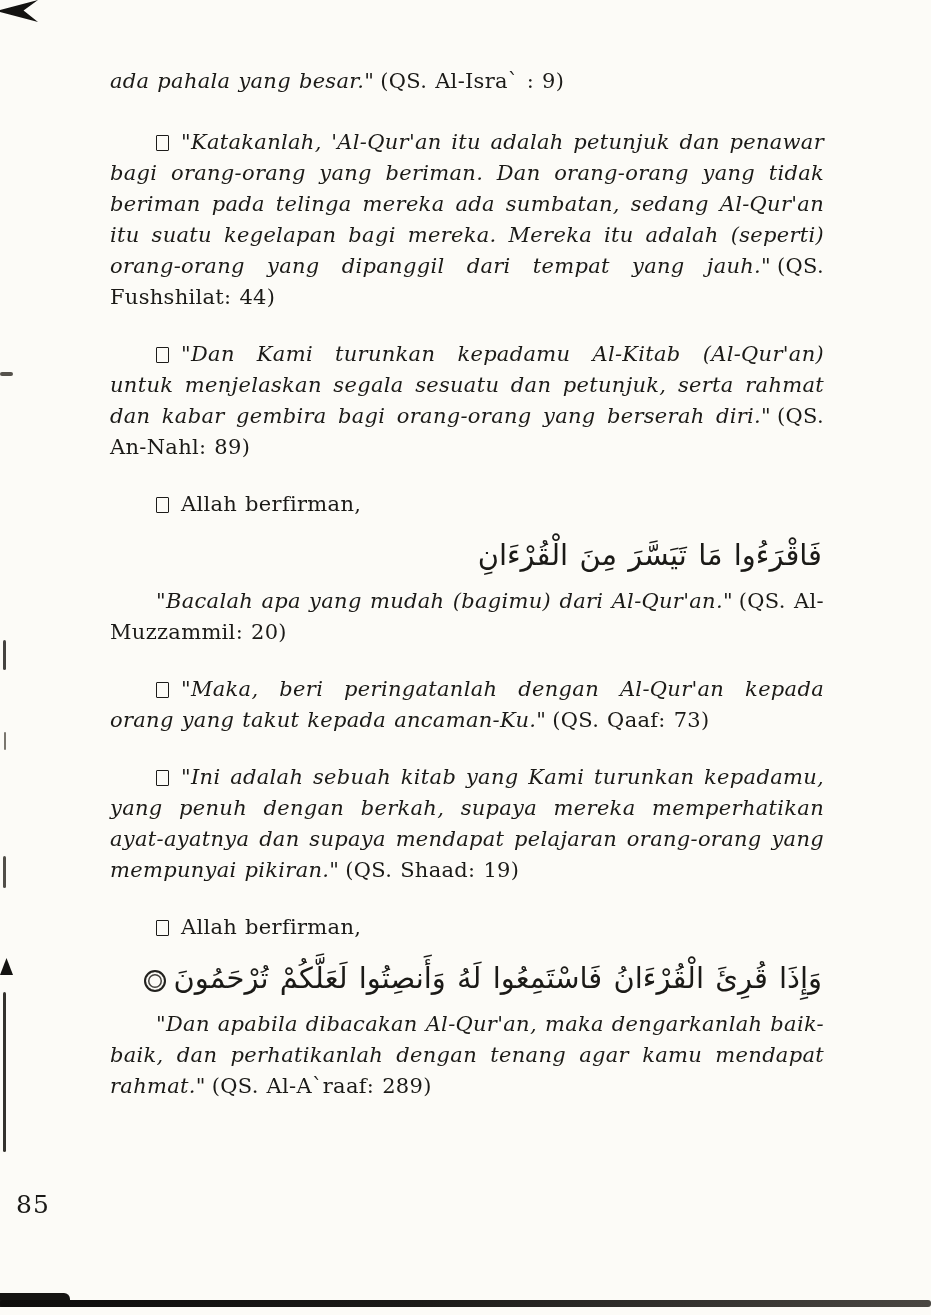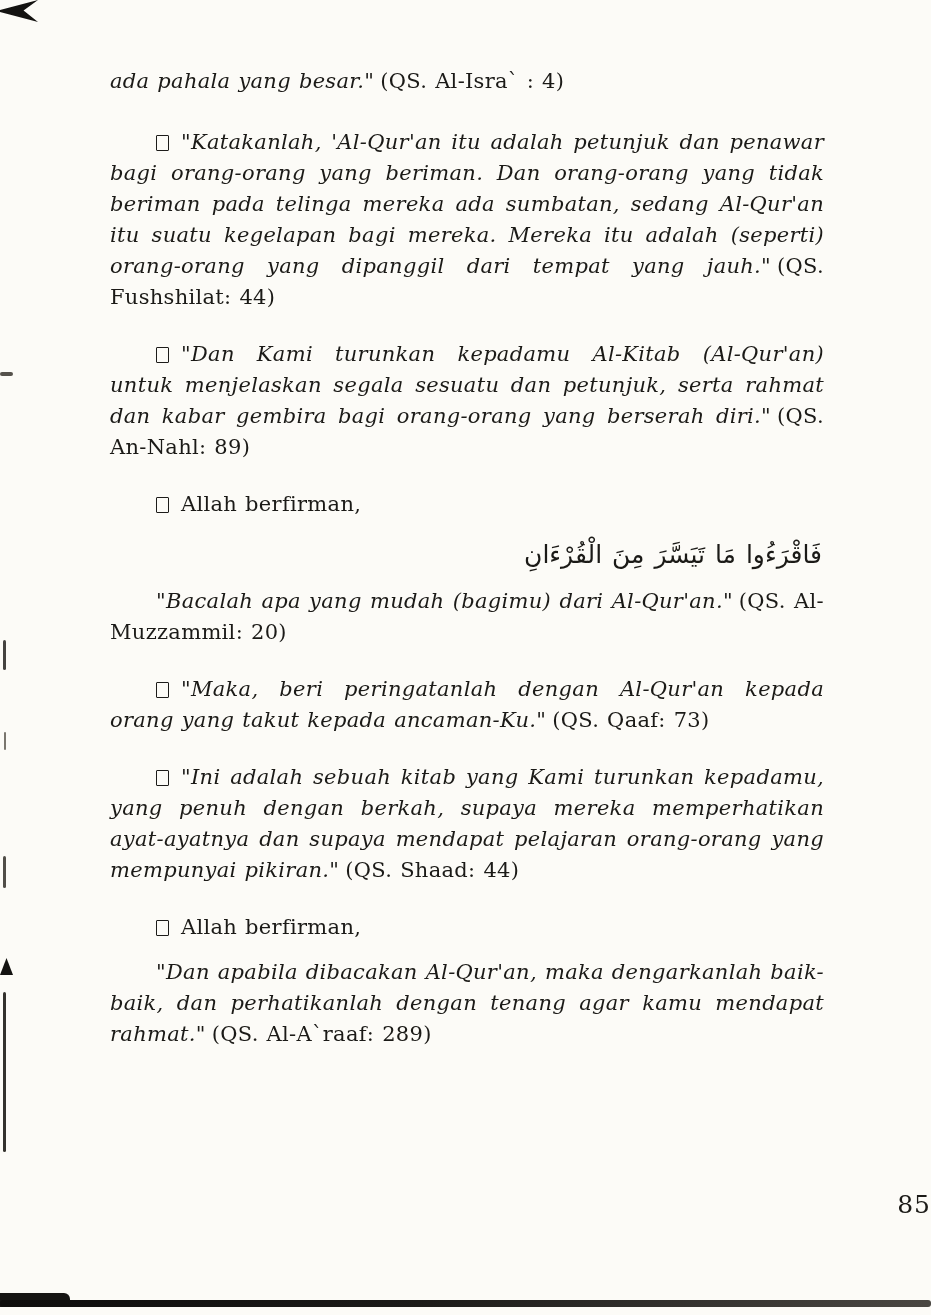--- a/index.html
+++ b/index.html
@@ -43,21 +43,21 @@
     font-style: normal;
   }
   .ref { font-style: normal; margin-left: 6px; }
   .intro { margin-bottom: 14px; }
   .intro-text { font-style: normal; margin-top: 21px; }
   .arabic {
     direction: rtl;
     text-align: right;
     font-family: "DejaVu Sans", sans-serif;
     font-style: normal;
-    font-size: 25px;
+    font-size: 29px;
     line-height: 42px;
     letter-spacing: 0;
     word-spacing: 2px;
     margin-bottom: 10px;
     padding-right: 2px;
   }
   .ayah-marker {
     display: inline-block;
     width: 22px;
     height: 22px;
@@ -65,21 +65,21 @@
     border-radius: 50%;
     box-shadow: inset 0 0 0 2px #fcfbf7, inset 0 0 0 3.5px #44423e;
     vertical-align: -4px;
     margin-right: 8px;
   }
   .page-number {
     position: absolute;
     top: 1190px;
     left: 16px;
     right: 0;
-    text-align: right;
+    text-align: left;
     font-size: 25px;
     font-style: normal;
     letter-spacing: 1px;
   }
   
   .artifact { position: absolute; background: #141311; }
   .arrow-top-left {
     left: 0; top: 0; width: 38px; height: 22px;
     clip-path: polygon(0 45%, 100% 0, 62% 48%, 100% 100%, 0 55%);
   }
@@ -99,38 +99,39 @@
   }
   .bottom-corner { left: 0; top: 1293px; width: 70px; height: 14px; background: #161513; border-radius: 0 6px 6px 0; }
 </style>
 </head>
 <body>
 
 <div class="page">
 
   <div class="content">
 
-    <p class="para opening"><span>ada pahala yang besar."</span><span class="ref">(QS. Al-Isra` : 4)</span></p>
+    <p class="para opening"><span>ada pahala yang besar."</span><span class="ref">(QS. Al-Isra` : 9)</span></p>
 
     <p class="para indent"><span class="bullet"></span><span>"Katakanlah, 'Al-Qur'an itu adalah petunjuk dan penawar bagi orang-orang yang beriman. Dan orang-orang yang tidak beriman pada telinga mereka ada sumbatan, sedang Al-Qur'an itu suatu kegelapan bagi mereka. Mereka itu adalah (seperti) orang-orang yang dipanggil dari tempat yang jauh."</span><span class="ref">(QS. Fushshilat: 44)</span></p>
 
     <p class="para indent"><span class="bullet"></span><span>"Dan Kami turunkan kepadamu Al-Kitab (Al-Qur'an) untuk menjelaskan segala sesuatu dan petunjuk, serta rahmat dan kabar gembira bagi orang-orang yang berserah diri."</span><span class="ref">(QS. An-Nahl: 89)</span></p>
 
     <p class="para indent intro"><span class="bullet"></span><span class="intro-text">Allah berfirman,</span></p>
 
     <p class="arabic" dir="rtl"><span>فَاقْرَءُوا مَا تَيَسَّرَ مِنَ الْقُرْءَانِ</span></p>
 
     <p class="para indent"><span>"Bacalah apa yang mudah (bagimu) dari Al-Qur'an."</span><span class="ref">(QS. Al-Muzzammil: 20)</span></p>
 
     <p class="para indent"><span class="bullet"></span><span>"Maka, beri peringatanlah dengan Al-Qur'an kepada orang yang takut kepada ancaman-Ku."</span><span class="ref">(QS. Qaaf: 73)</span></p>
 
-    <p class="para indent"><span class="bullet"></span><span>"Ini adalah sebuah kitab yang Kami turunkan kepadamu, yang penuh dengan berkah, supaya mereka memperhatikan ayat-ayatnya dan supaya mendapat pelajaran orang-orang yang mempunyai pikiran."</span><span class="ref">(QS. Shaad: 44)</span></p>
+    <p class="para indent"><span class="bullet"></span><span>"Ini adalah sebuah kitab yang Kami turunkan kepadamu, yang penuh dengan berkah, supaya mereka memperhatikan ayat-ayatnya dan supaya mendapat pelajaran orang-orang yang mempunyai pikiran."</span><span class="ref">(QS. Shaad: 19)</span></p>
 
     <p class="para indent intro"><span class="bullet"></span><span class="intro-text">Allah berfirman,</span></p>
 
+    <p class="arabic" dir="rtl"><span>وَإِذَا قُرِئَ الْقُرْءَانُ فَاسْتَمِعُوا لَهُ وَأَنصِتُوا لَعَلَّكُمْ تُرْحَمُونَ</span><span class="ayah-marker"></span></p>
 
     <p class="para indent"><span>"Dan apabila dibacakan Al-Qur'an, maka dengarkanlah baik-baik, dan perhatikanlah dengan tenang agar kamu mendapat rahmat."</span><span class="ref">(QS. Al-A`raaf: 289)</span></p>
 
 
   </div>
 
   <div class="page-number">85</div>
 
   <div class="artifact arrow-top-left"></div>
   <div class="artifact dash-left"></div>

